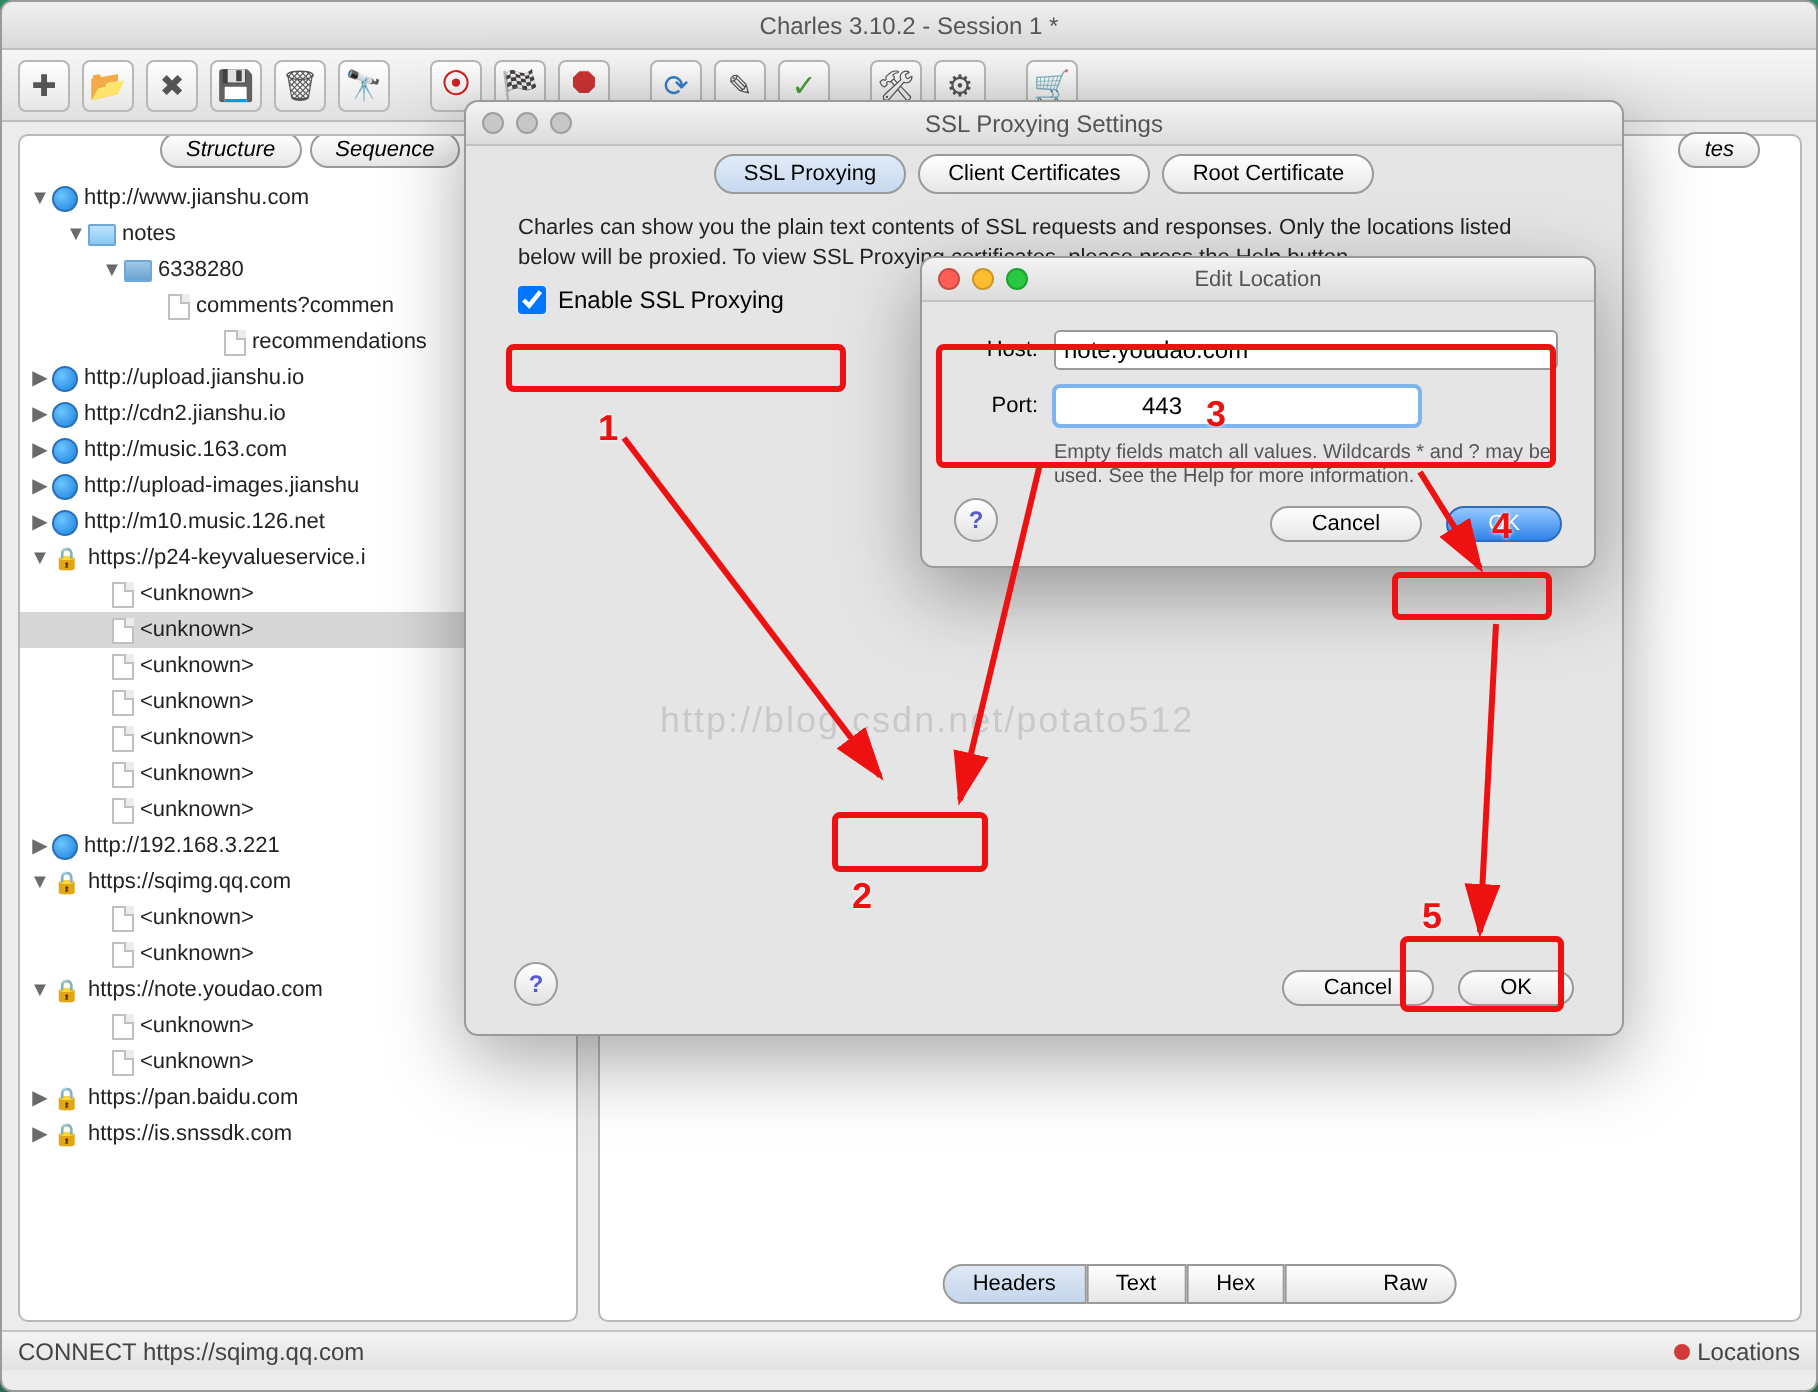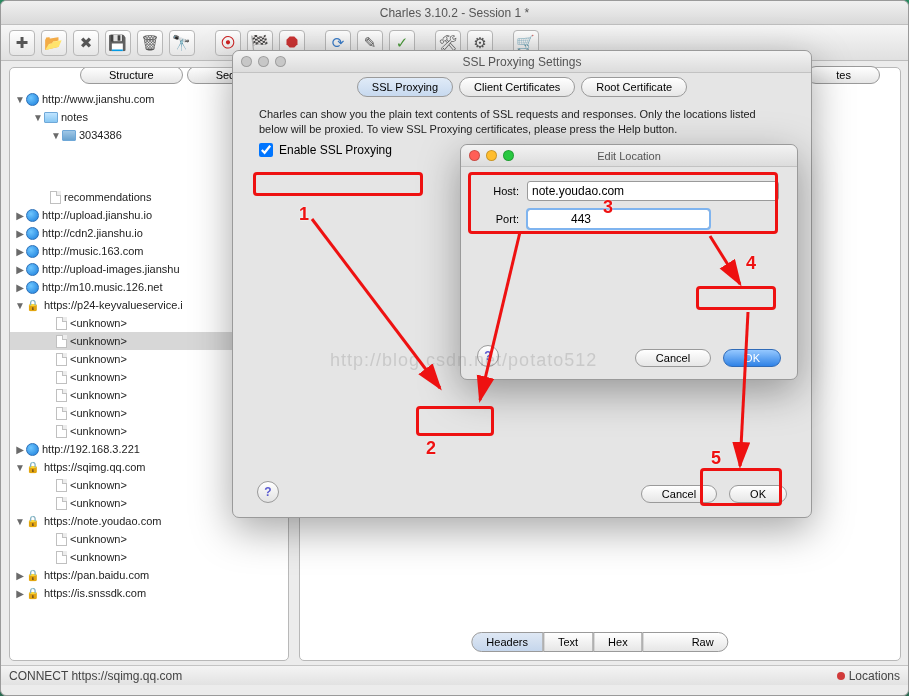--- a/index.html
+++ b/index.html
@@ -8,21 +8,21 @@
   
   .appwin { position:absolute; left:0; top:0; width:909px; height:696px; background:#ececec; border:1px solid #9a9a9a; border-radius:6px; }
   .titlebar { height:24px; background:linear-gradient(#f0f0f0,#d9d9d9); text-align:center; line-height:24px; color:#555;border-bottom:1px solid #bfbfbf;border-radius:6px 6px 0 0; }
 
   .toolbar { height:36px; background:linear-gradient(#f6f6f6,#e0e0e0); display:flex; align-items:center; gap:6px; padding:0 8px; border-bottom:1px solid #bcbcbc; }
   .tbtn { width:26px; height:26px; border:1px solid #b8b8b8; border-radius:4px; background:linear-gradient(#fff,#e6e6e6); display:flex; align-items:center; justify-content:center; font-size:15px; color:#555; }
   .tsep { width:8px; }
 
   .maincontent { position:absolute; left:8px; top:66px; width:280px; height:594px; background:#fff; border:1px solid #b8b8b8; border-radius:5px; overflow:hidden; }
   .tabs-local { position:absolute; top:-2px; left:70px; display:flex; gap:4px; }
-  .pill { padding:2px 28px; border:1px solid #9a9a9a; border-radius:11px; background:linear-gradient(#fff,#e6e6e6); font-size:11px; }
+  .pill { padding:2px 12px; border:1px solid #9a9a9a; border-radius:11px; background:linear-gradient(#fff,#e6e6e6); font-size:11px;font-style:italic; }
 
   .tree { position:absolute; top:22px; left:0; right:0; bottom:0; overflow:auto; }
   .tr-row { display:flex; align-items:center; height:18px; white-space:nowrap; padding-left:4px; }
   .tr-row.selected { background:#d7d7d7; }
   .tw { display:inline-block; width:12px; text-align:center; color:#6a6a6a; font-size:10px; }
   .ico { width:15px; height:15px; display:inline-flex; align-items:center; justify-content:center; margin-right:3px; }
   .ico.globe { background:radial-gradient(circle at 35% 35%,#6ec6ff,#1b7edb); border-radius:50%; border:1px solid #2a6fb8; width:13px;height:13px;}
   .ico.lock::before { content:"🔒"; font-size:11px;}
   .ico.folder { background:linear-gradient(#bfe4ff,#87c7f3); border:1px solid #6fa8d8; width:14px; height:11px; border-radius:1px;}
   .ico.folder.dark { background:linear-gradient(#9fc7e6,#6aa3d0);}
@@ -62,21 +62,21 @@
   .listbox .row { height:17px; }
   .listbox .row:nth-child(odd){background:#f0f4fa;}
   .fs-btns { position:absolute; bottom:10px; left:0; right:0; display:flex; justify-content:center; gap:12px;}
   .macbtn { padding:2px 20px; border:1px solid #9a9a9a; border-radius:12px; background:linear-gradient(#fff,#e6e6e6); font-size:11px; display:inline-block;}
   .macbtn.disabled{color:#a0a0a0;}
   .macbtn.blue { background:linear-gradient(#95c8ff,#2f82e6); color:#fff; border-color:#2f6bb8;}
   .d-footer { position:absolute; bottom:14px; right:24px; display:flex; gap:12px; }
   .help { position:absolute; left:24px; bottom:14px; width:22px;height:22px;border-radius:50%;border:1px solid #9a9a9a;background:linear-gradient(#fff,#e2e2e2);text-align:center;line-height:20px;color:#5a5ad0;font-weight:bold;}
 
   
-  .editloc { left:460px; top:128px; width:338px; height:236px;margin-top:16px; }
+  .editloc { left:460px; top:128px; width:338px; height:156px; }
   .editloc .d-title{font-size:11px;}
   .editloc .tl.r{background:#ff5f57;} .editloc .tl.y{background:#ffbd2e;} .editloc .tl.gr{background:#28c840;}
   .form { padding:14px 18px 0; }
   .frow { display:flex; align-items:center; margin-bottom:8px; }
   .frow label{ width:40px; text-align:right; margin-right:8px; font-size:11px;}
   .frow input{ flex:1; height:20px; border:1px solid #9a9a9a; border-radius:3px; padding:0 4px; font-size:12px; background:#fff;}
   .frow input.focus{outline:2px solid #7fb4ef; outline-offset:-1px;padding-left:43px;}
   .hint { font-size:10px; color:#555; padding-left:48px; line-height:12px;}
   .editloc .d-footer{bottom:12px;right:16px;}
   .editloc .help{left:16px;bottom:12px;}
@@ -129,23 +129,28 @@
           <span class="lbl">http://www.jianshu.com</span>
         </div>
       <div class="tr-row" style="padding-left:22px;">
           <span class="tw">▼</span>
           <span class="ico folder"></span>
           <span class="lbl">notes</span>
         </div>
       <div class="tr-row" style="padding-left:40px;">
           <span class="tw">▼</span>
           <span class="ico folder dark"></span>
-          <span class="lbl">3034386</span>
-        </div>
-      <div class="tr-row" style="padding-left:28px;margin-top:44px;">
+          <span class="lbl">6338280</span>
+        </div>
+      <div class="tr-row" style="padding-left:62px;">
+          <span class="tw"></span>
+          <span class="ico file"></span>
+          <span class="lbl">comments?commen</span>
+        </div>
+      <div class="tr-row" style="padding-left:90px;">
           <span class="tw"></span>
           <span class="ico file"></span>
           <span class="lbl">recommendations</span>
         </div>
       <div class="tr-row">
           <span class="tw">▶</span>
           <span class="ico globe"></span>
           <span class="lbl">http://upload.jianshu.io</span>
         </div>
       <div class="tr-row">
@@ -307,20 +312,21 @@
   <div class="d-title">Edit Location</div>
   <div class="form">
     <div class="frow">
       <label>Host:</label>
       <input value="note.youdao.com" style="">
     </div>
     <div class="frow">
       <label>Port:</label>
       <input class="focus" style="flex: 0 0 110px;" value="443">
     </div>
+    <div class="hint">Empty fields match all values. Wildcards * and ? may be used. See the Help for more information.</div>
   </div>
   <div class="help">?</div>
   <div class="d-footer">
     <span class="macbtn">Cancel</span>
     <span class="macbtn blue">OK</span>
   </div>
 </div>
 
 <div class="watermark">http://blog.csdn.net/potato512</div>
 

